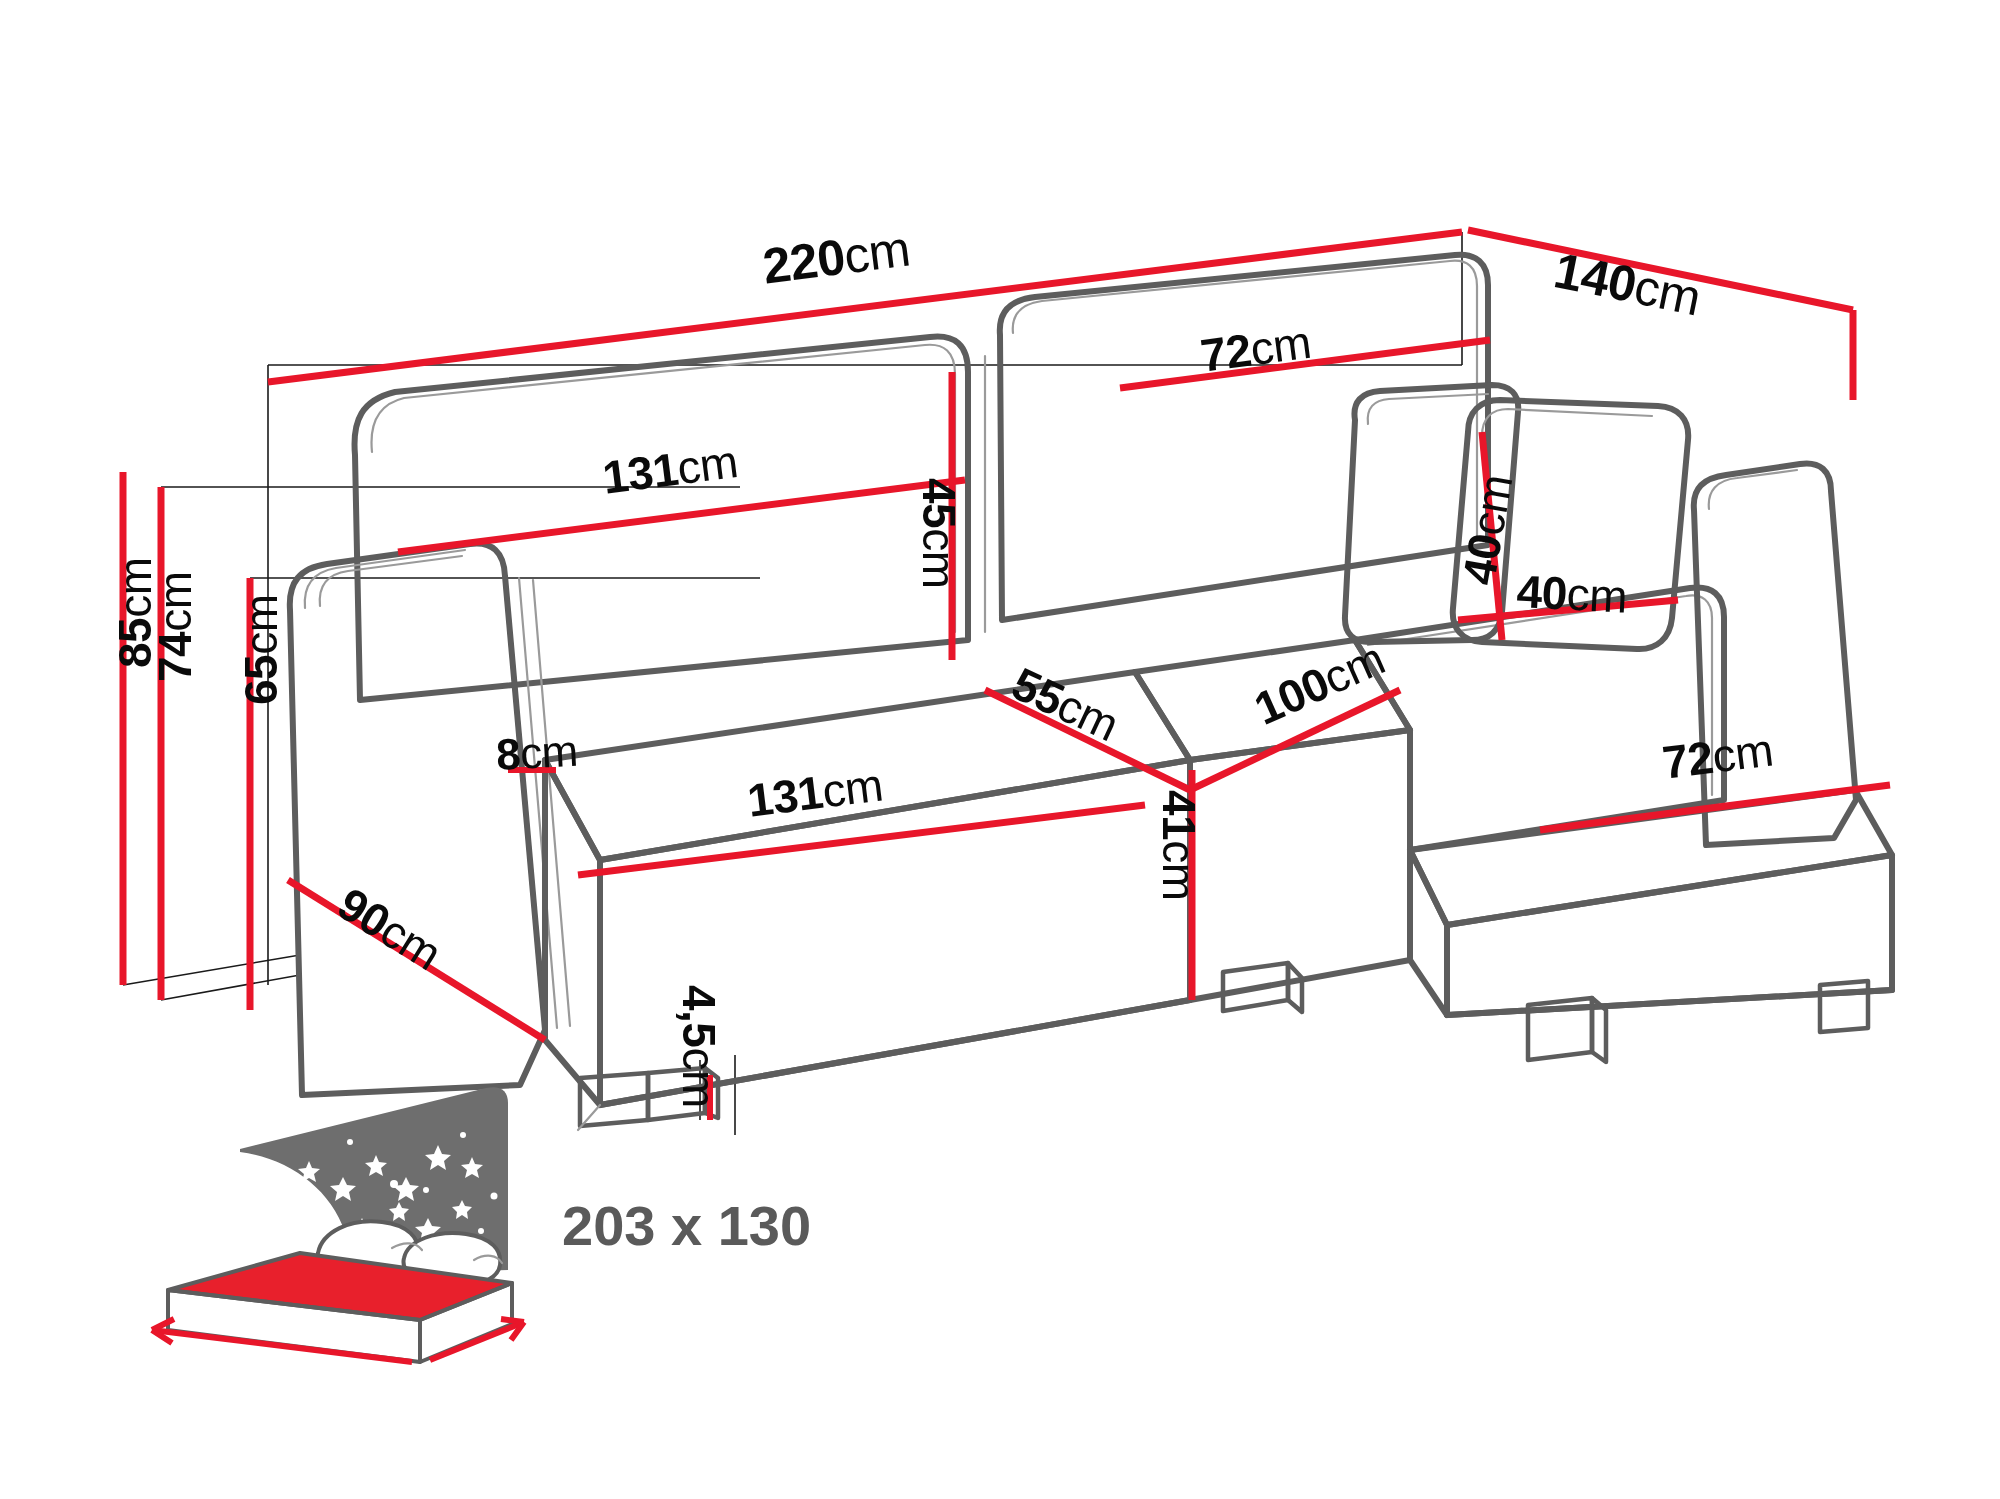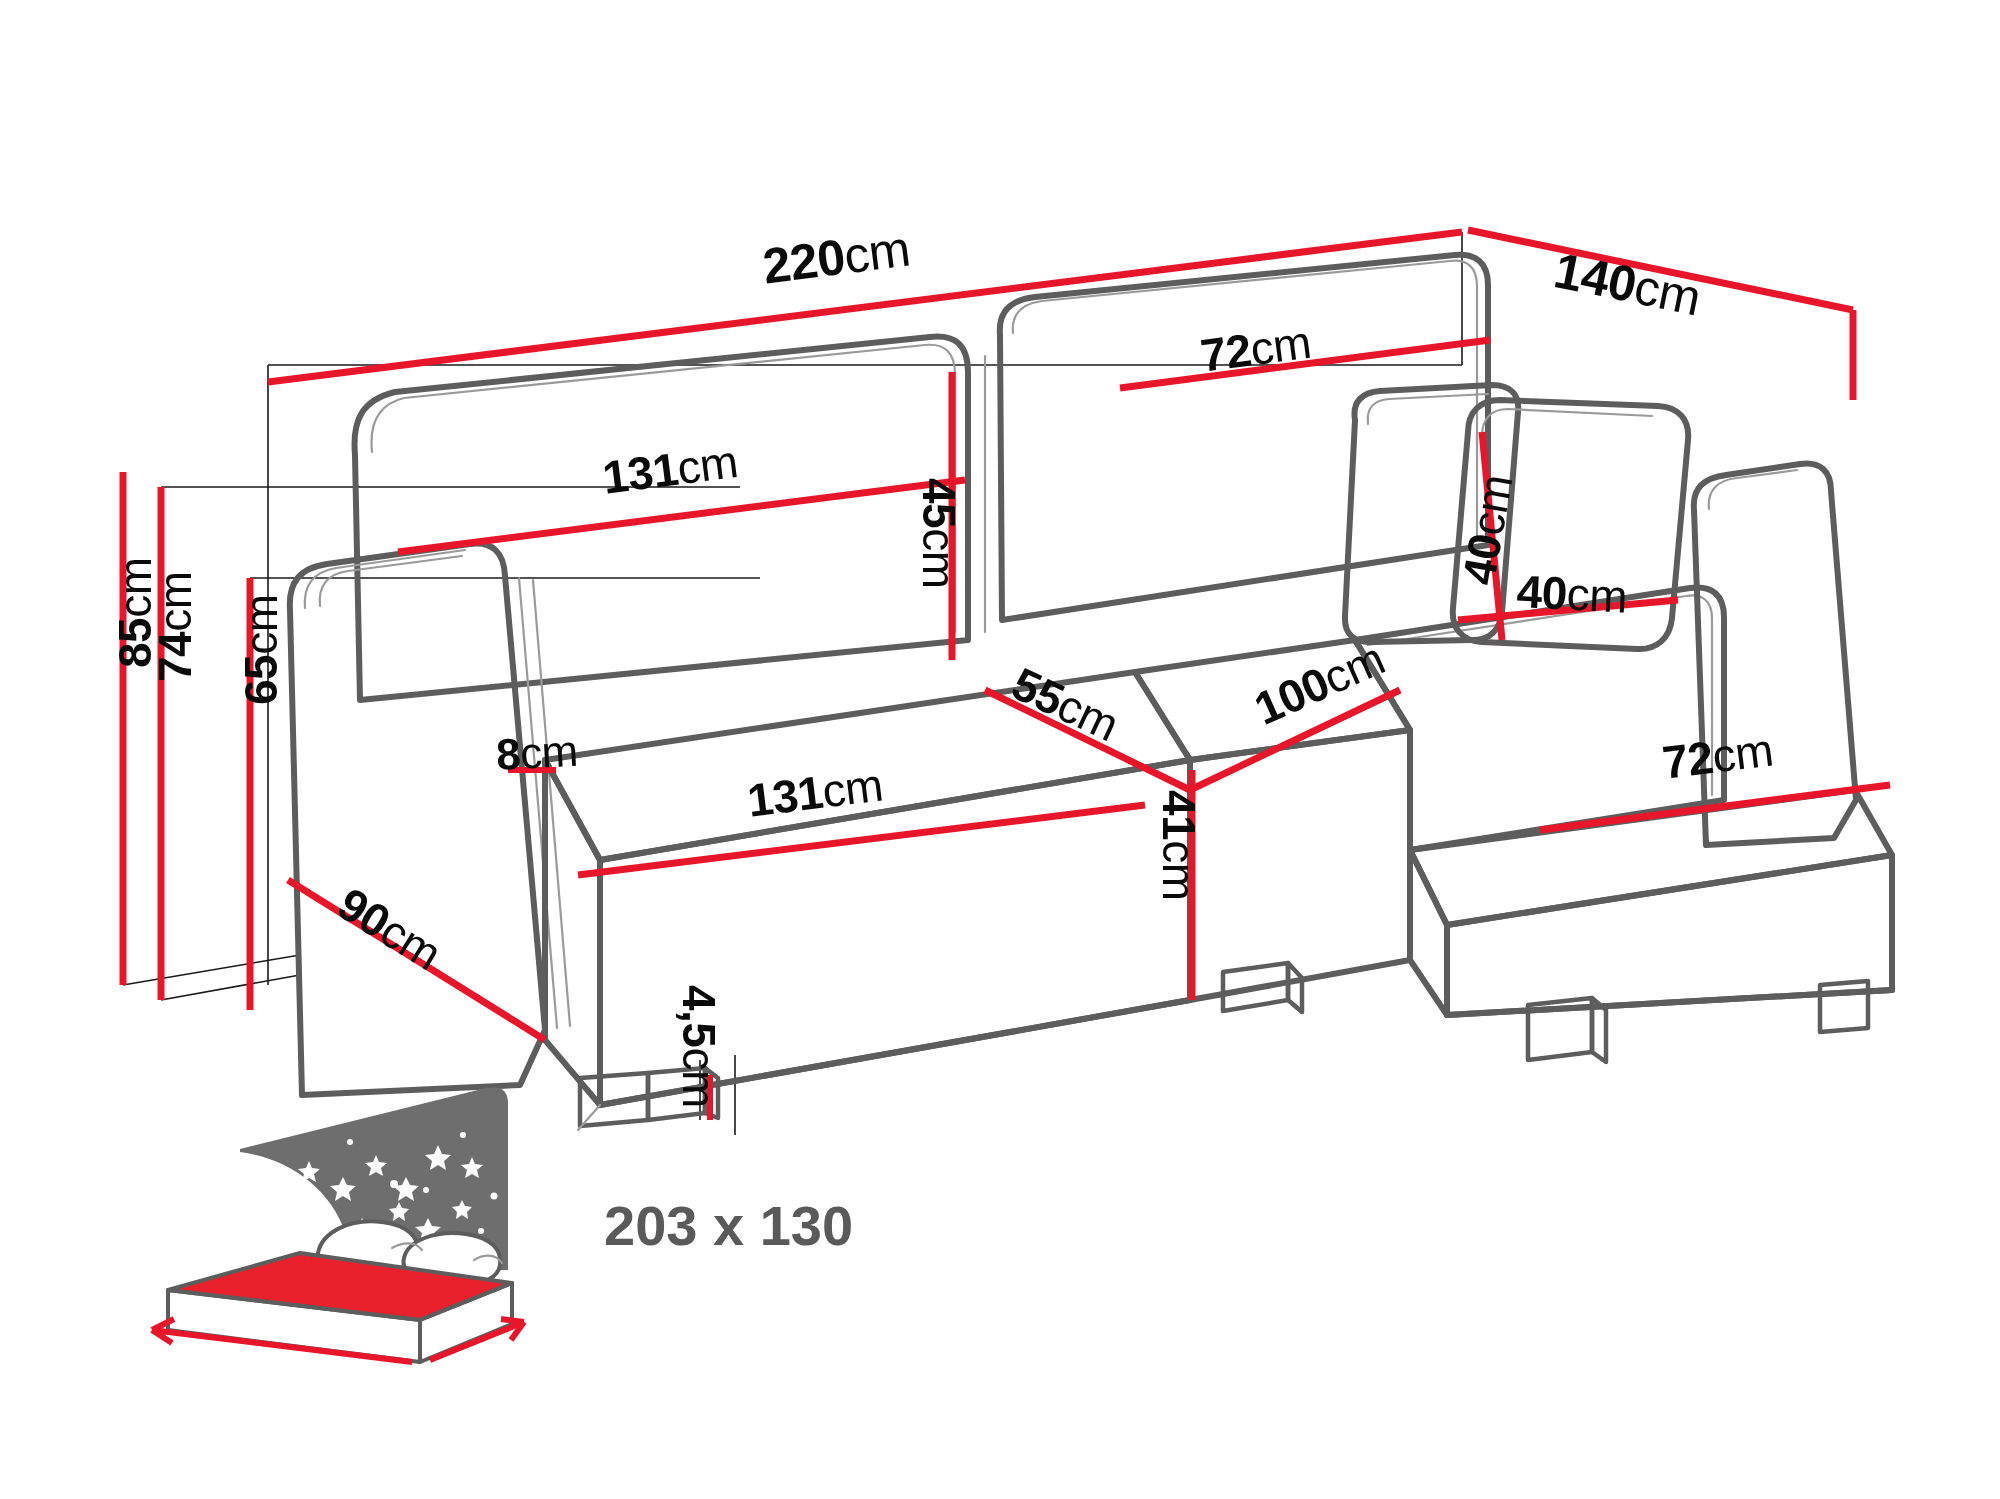--- a/index.html
+++ b/index.html
@@ -39,21 +39,20 @@
     font-weight: normal;
     letter-spacing: -0.5px;
   }
   .mattress-label {
     position: absolute;
     font-family: "Liberation Sans", sans-serif;
     font-weight: bold;
     color: #5a5a5a;
     white-space: nowrap;
     line-height: 1;
-    margin-left: 42px;
   }
 </style>
 </head>
 <body>
 
 <div id="stage">
 
   <svg id="diagram-svg" viewBox="0 0 2000 1499">
     <defs>
       <style>

